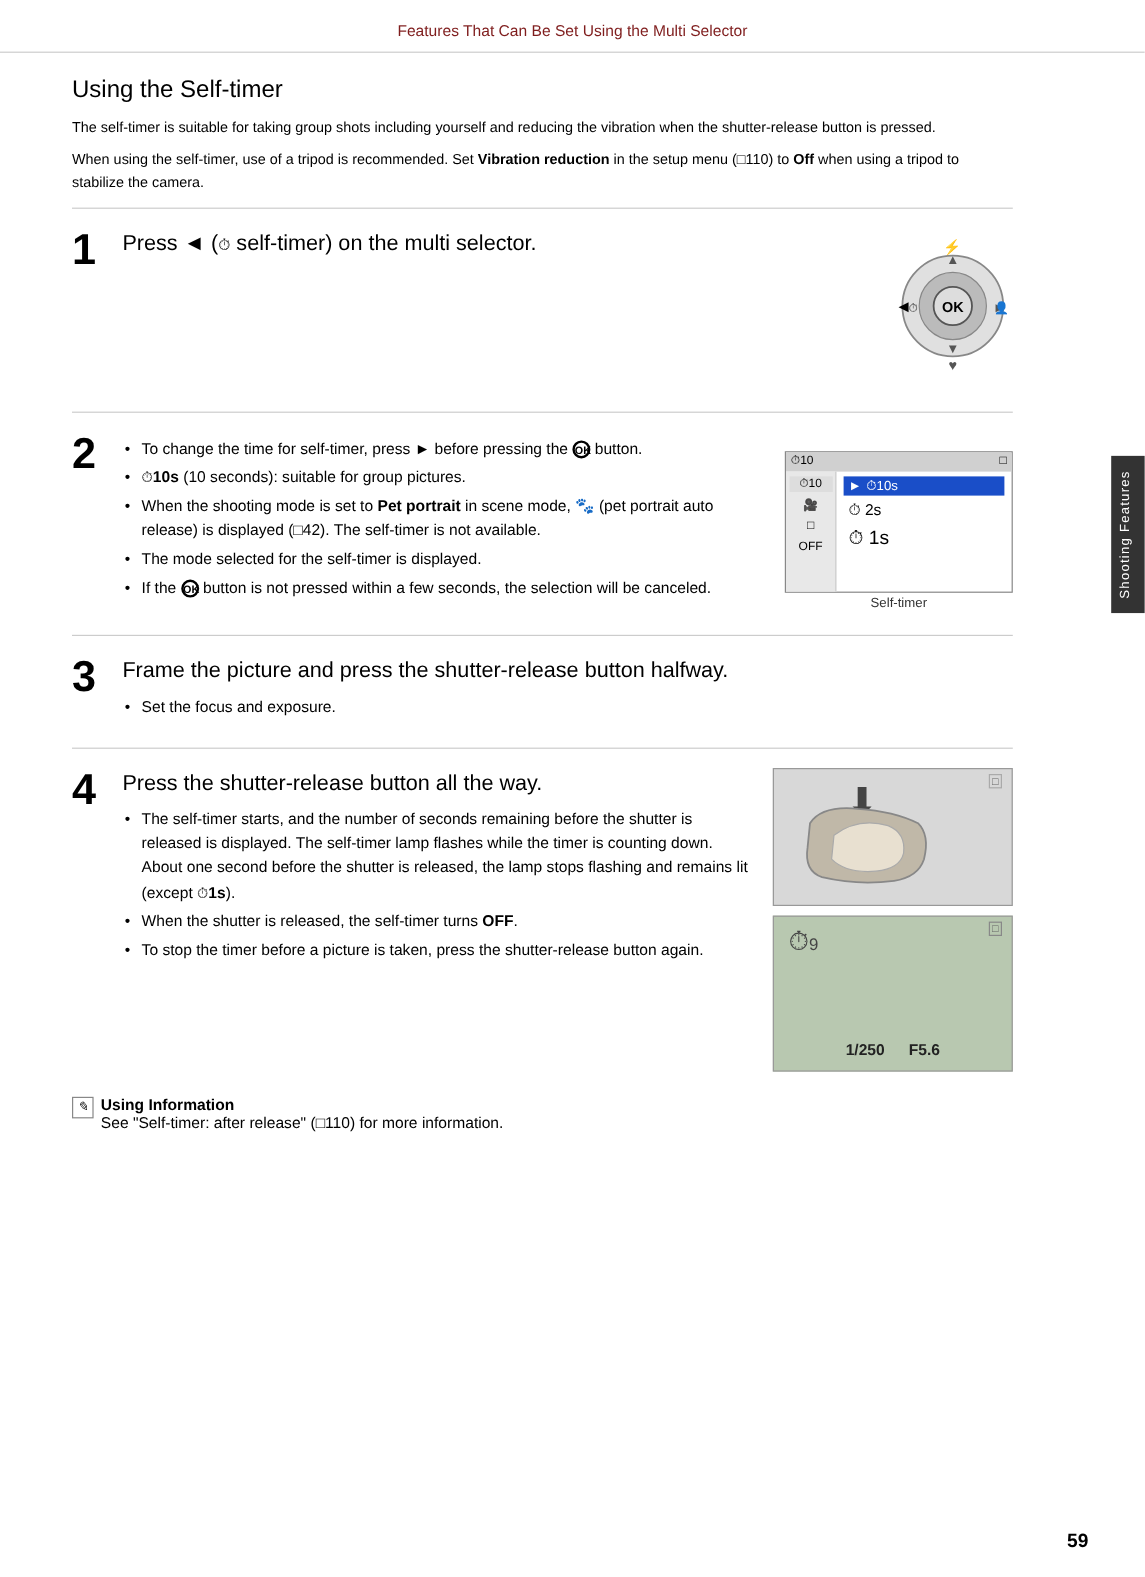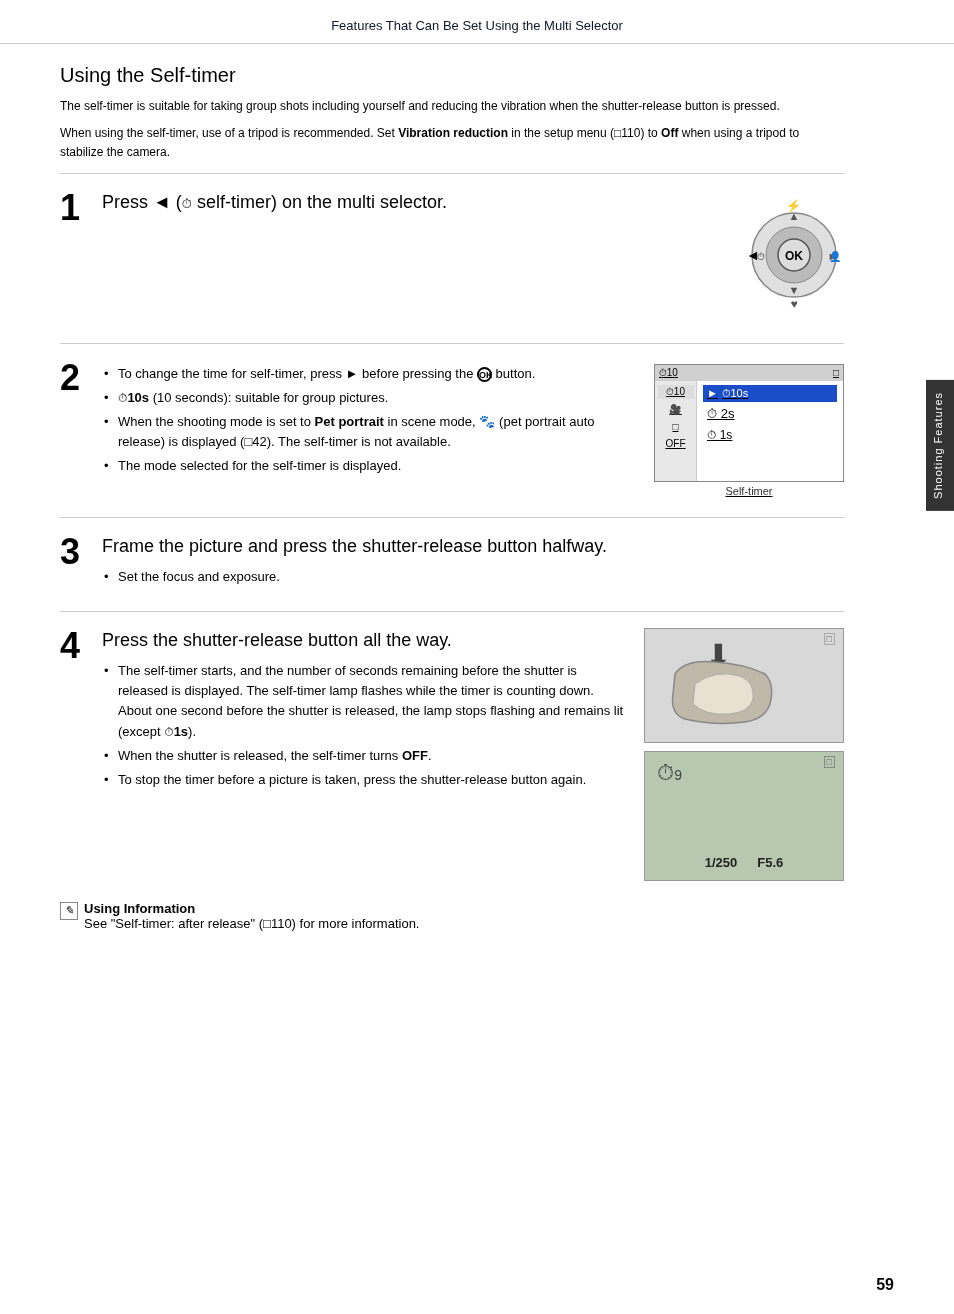--- a/index.html
+++ b/index.html
@@ -18,21 +18,21 @@
       min-height: 1314px;
       padding: 0;
       position: relative;
     }
 
     
     .page-header {
       text-align: center;
       padding: 18px 60px 10px 60px;
       font-size: 13px;
-      color: #0f172a;
+      color: #7f1d1d;
       border-bottom: 1px solid #ccc;
     }
 
     
     .main-content {
       padding: 20px 60px 20px 60px;
       padding-right: 110px;
     }
 
     
@@ -130,21 +130,21 @@
     .camera-images {
       display: flex;
       flex-direction: column;
       gap: 8px;
     }
 
     
     .page-number {
       position: absolute;
       bottom: 20px;
-      right: 60px;
+      right: 47px;
       font-size: 16px;
       font-weight: bold;
     }
 
     
     .side-tab {
       position: absolute;
       right: 0;
       top: 380px;
       width: 28px;
@@ -281,26 +281,27 @@
       <div class="step-2-layout">
         <div style="flex:1;">
           <div class="step-header">
             <div class="step-number">2</div>
             <div class="step-content">
               <ul class="bullet-list">
                 <li>To change the time for self-timer, press ► before pressing the <span class="icon-ok" style="width:15px;height:15px;font-size:9px;line-height:12px;">OK</span> button.</li>
                 <li><span style="font-size:12px;">⏱</span><b>10s</b> (10 seconds): suitable for group pictures.</li>
                 <li>When the shooting mode is set to <b>Pet portrait</b> in scene mode, 🐾 (pet portrait auto release) is displayed (□42). The self-timer is not available.</li>
                 <li>The mode selected for the self-timer is displayed.</li>
+                <li>If the <span class="icon-ok" style="width:15px;height:15px;font-size:9px;line-height:12px;">OK</span> button is not pressed within a few seconds, the selection will be canceled.</li>
               </ul>
             </div>
           </div>
         </div>
 
-        <div class="step-img-col" style="margin-top:4px;text-decoration:underline;">
+        <div class="step-img-col" style="margin-top:16px;">
           <div style="width:190px; border:1px solid #888; background:#fff; font-size:11px; position:relative;">
 
             <div style="background:#d0d0d0; height:16px; display:flex; align-items:center; padding:0 4px; font-size:10px; justify-content:space-between;">
               <span>⏱10</span>
               <span>□</span>
             </div>
 
             <div style="display:flex; min-height:100px;">
 
               <div style="width:42px; background:#e8e8e8; border-right:1px solid #ccc; padding:4px 2px; display:flex; flex-direction:column; gap:4px; align-items:center;">
@@ -311,21 +312,21 @@
               </div>
 
               <div style="flex:1; padding:4px 6px;">
                 <div style="font-size:11px; padding:2px 4px; background:#1a4ec8; color:#fff; margin-bottom:2px; display:flex; align-items:center; gap:4px;">
                   <span>►</span> 
                     <span>⏱10s</span>
                 </div>
                 <div style="font-size:13px; padding:2px 4px; margin-bottom:2px;">
                   <span>⏱ 2s</span>
                 </div>
-                <div style="font-size:12px; padding:2px 4px;">
+                <div style="font-size:16px; padding:2px 4px;">
                   <span>⏱ 1s</span>
                 </div>
               </div>
             </div>
           </div>
           <div class="menu-caption" style="font-size:11px; color:#333; margin-top:3px;">Self-timer</div>
         </div>
       </div>
     </div>
 

